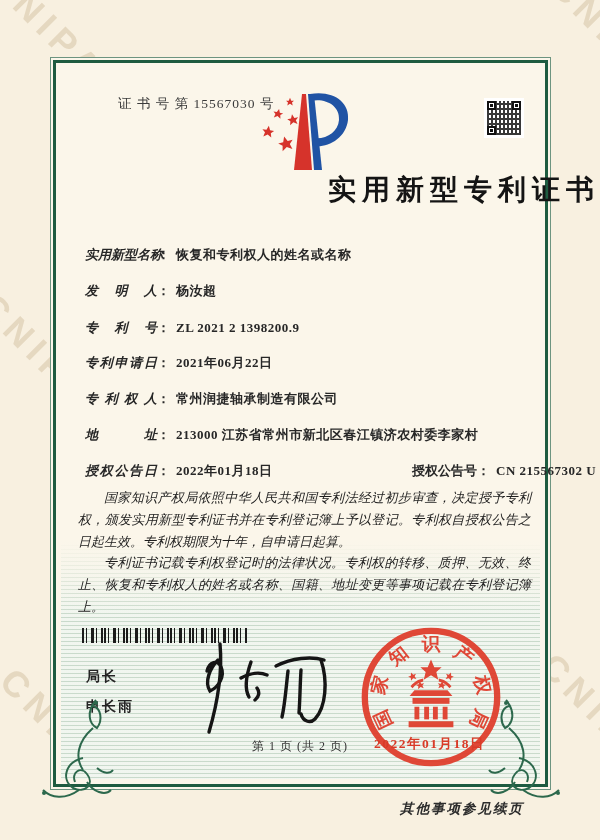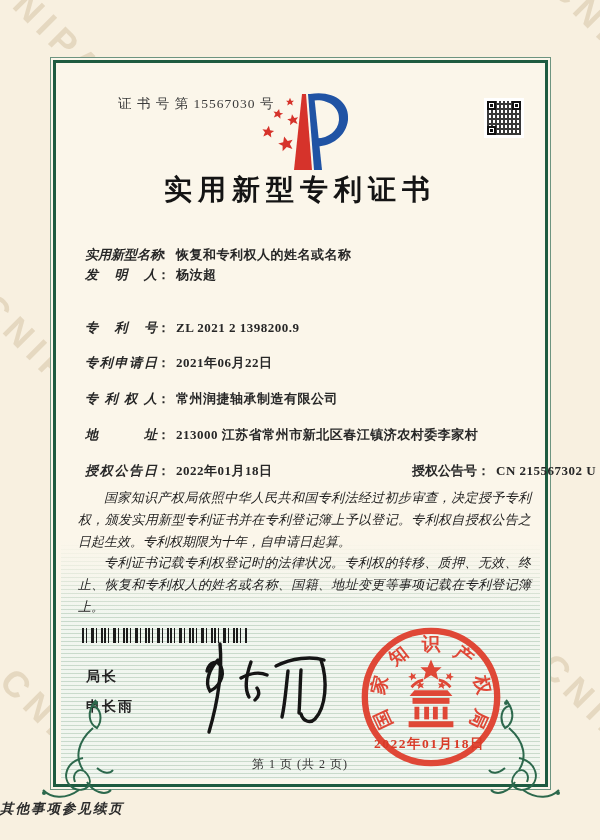--- a/index.html
+++ b/index.html
@@ -56,21 +56,21 @@
     background:
       repeating-linear-gradient(0deg,#161616 0 2px,transparent 2px 5px),
       repeating-linear-gradient(90deg,#161616 0 2px,transparent 2px 4px);
     opacity:.85;
   }
   .qr .finder{position:absolute;width:9px;height:9px;border:2px solid #111;background:#fff;box-sizing:border-box;}
   .qr .finder>div{position:absolute;left:1px;top:1px;width:3px;height:3px;background:#111;}
   .qr .f-tl{left:1px;top:1px;} .qr .f-tr{right:1px;top:1px;} .qr .f-bl{left:1px;bottom:1px;}
   .title{
     position:absolute;left:0;width:600px;top:171px;z-index:3;
-    text-align:center;font-size:28px;font-weight:bold;color:#141414;
+    text-align:right;font-size:28px;font-weight:bold;color:#141414;
     letter-spacing:6px;
   }
   
   .row{position:absolute;left:85px;z-index:3;font-size:13px;font-weight:bold;color:#272727;white-space:nowrap;}
   .flabel{display:inline-block;width:72px;text-align:justify;text-align-last:justify;font-style:italic;}
   .colon{display:inline-block;}
   .fvalue{margin-left:6px;letter-spacing:0.5px;}
   .grant2{position:absolute;left:305px;top:0;margin-left:22px;}
   
   .legal{
@@ -94,26 +94,26 @@
     font-family:"Liberation Sans", sans-serif;font-weight:bold;
     font-size:14px;color:#242424;letter-spacing:2px;}
   .dir-title{top:668px;text-align:center;} .dir-name{top:698px;}
   .signature{position:absolute;left:172px;top:626px;z-index:4;}
   .seal{position:absolute;left:358px;top:624px;z-index:3;}
   .seal-date{
     position:absolute;left:374px;top:735px;z-index:5;
     font-size:13.5px;font-weight:bold;color:#d93b28;letter-spacing:1.5px;white-space:nowrap;
   }
   .page-info{
-    position:absolute;left:0;width:600px;top:756px;z-index:3;
+    position:absolute;left:0;width:600px;top:738px;z-index:3;
     text-align:center;font-size:12px;color:#333;letter-spacing:1px;
   }
   .continuation{
     position:absolute;left:0;width:524px;top:800px;z-index:3;
-    text-align:left;font-size:13.5px;font-style:italic;font-weight:bold;color:#2c2c2c;letter-spacing:2px;
+    text-align:right;font-size:13.5px;font-style:italic;font-weight:bold;color:#2c2c2c;letter-spacing:2px;
   }
   .flourish{position:absolute;z-index:4;}
   .fl-left{left:34px;top:698px;}
   .fl-right{left:488px;top:698px;transform:scaleX(-1);}
   .sealchar{font-family:"Liberation Serif",serif;font-weight:bold;font-size:19px;fill:#df3b2a;}
 </style>
 </head>
 <body>
 
 <div class="page">
@@ -164,21 +164,21 @@
     <div class="finder f-bl">
         <div></div>
       </div>
   </div>
 
   <div class="title">实用新型专利证书</div>
 
   <div class="row" style="top:246px">
     <span class="flabel">实用新型名称</span><span class="colon">：</span><span class="fvalue">恢复和专利权人的姓名或名称</span>
   </div>
-  <div class="row" style="top:266px">
+  <div class="row" style="top:282px">
     <span class="flabel">发明人</span><span class="colon">：</span><span class="fvalue">杨汝超</span>
   </div>
   <div class="row" style="top:319px">
     <span class="flabel">专利号</span><span class="colon">：</span><span class="fvalue">ZL 2021 2 1398200.9</span>
   </div>
   <div class="row" style="top:354px">
     <span class="flabel">专利申请日</span><span class="colon">：</span><span class="fvalue">2021年06月22日</span>
   </div>
   <div class="row" style="top:390px">
     <span class="flabel">专利权人</span><span class="colon">：</span><span class="fvalue">常州润捷轴承制造有限公司</span>

